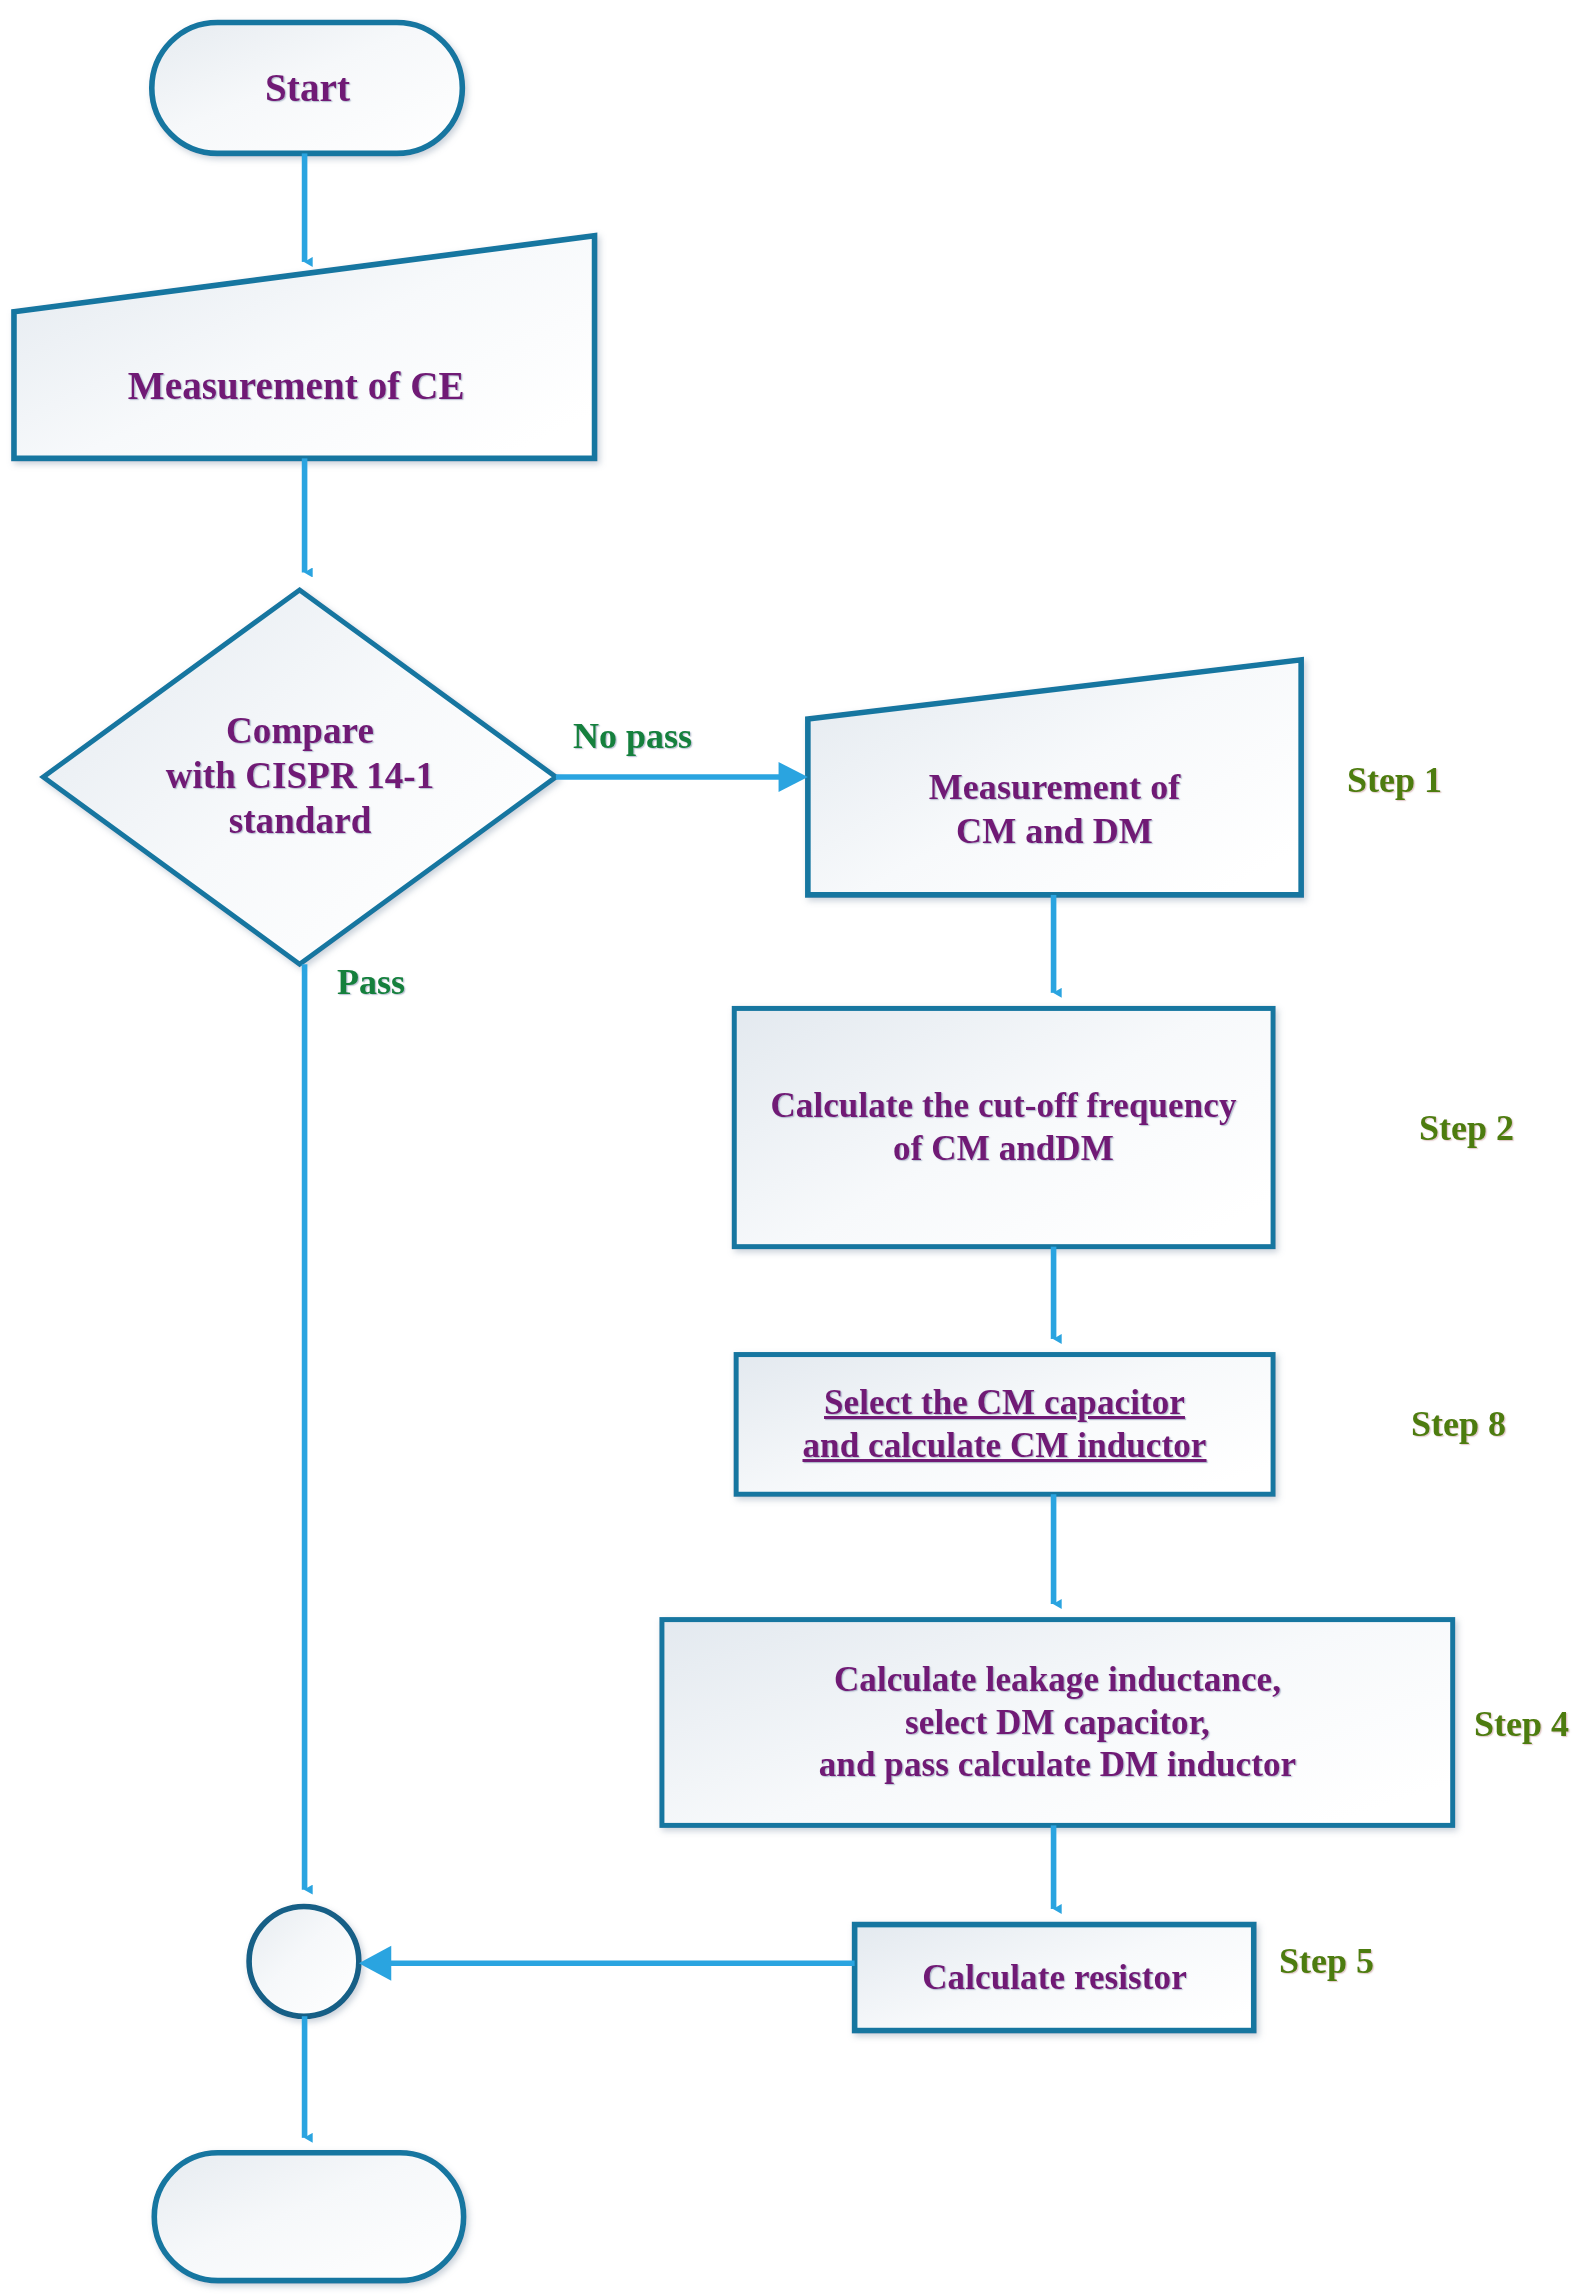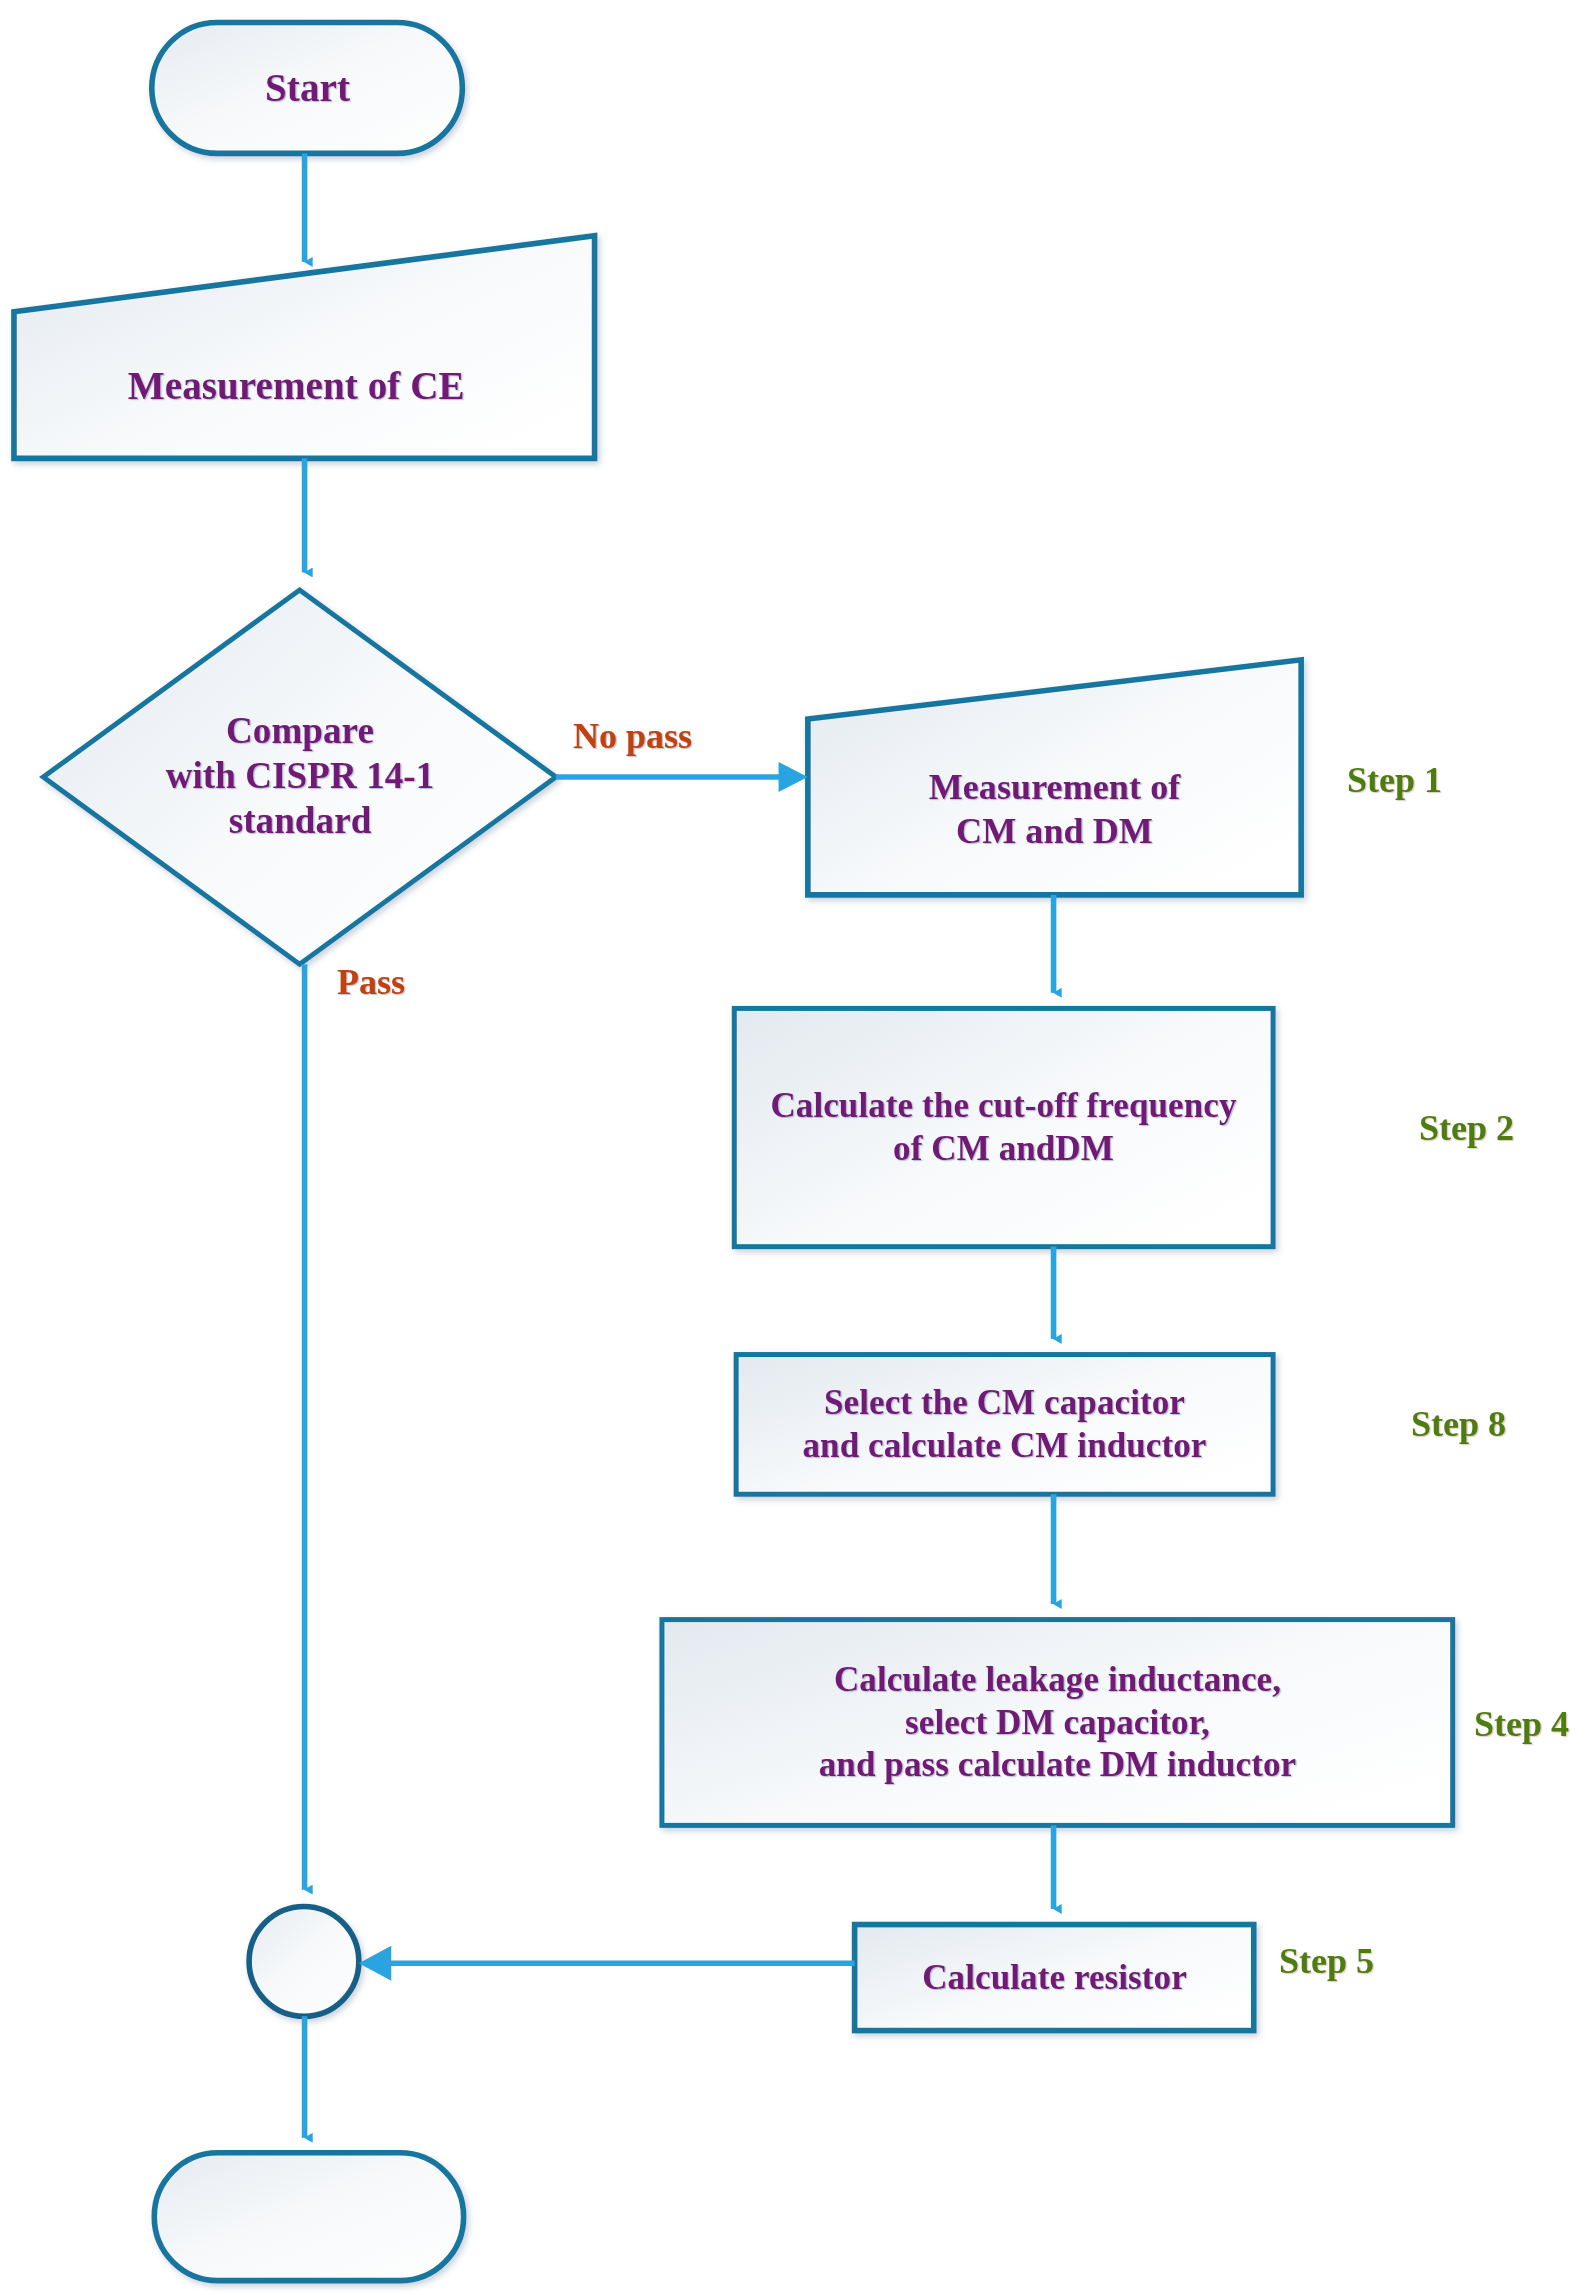--- a/index.html
+++ b/index.html
@@ -15,21 +15,21 @@
     font-weight:bold;
     text-align:center;
     line-height:1.22;
     letter-spacing:0.1px;
     text-shadow:1.2px 1.2px 1.2px rgba(120,135,165,.55);
     display:flex;align-items:center;justify-content:center;
     white-space:pre-line;
     pointer-events:none;
   }
   .edgelabel{
-    position:absolute;color:#c2410c;font-weight:bold;
+    position:absolute;color:#15803d;font-weight:bold;
     text-shadow:1.2px 1.2px 1.2px rgba(120,135,165,.55);
     white-space:nowrap;
   }
   .steplabel{
     position:absolute;color:#4d7c0f;font-weight:bold;
     text-shadow:1.2px 1.2px 1.2px rgba(190,140,140,.5);
     white-space:nowrap;
   }
 
   
@@ -117,21 +117,21 @@
   <div class="nodetext" style="left:94px;top:657px;width:412px;height:237px;font-size:37px;">Compare
 with CISPR 14-1
 standard</div>
 
   <div class="nodetext" style="left:811px;top:724px;width:487px;height:172px;font-size:36px;">Measurement of
 CM and DM</div>
 
   <div class="nodetext" style="left:734px;top:1009px;width:539px;height:238px;font-size:35px;">Calculate the cut-off frequency
 of CM andDM</div>
 
-  <div class="nodetext" style="left:736px;top:1355px;width:537px;height:140px;font-size:35px;">Select the CM capacitor
+  <div class="nodetext" style="left:736px;top:1355px;width:537px;height:140px;font-size:35px;text-decoration:underline;">Select the CM capacitor
 and calculate CM inductor</div>
 
   <div class="nodetext" style="left:662px;top:1620px;width:791px;height:206px;font-size:35px;">Calculate leakage inductance,
 select DM capacitor,
 and pass calculate DM inductor</div>
 
   <div class="nodetext" style="left:855px;top:1925px;width:399px;height:106px;font-size:35px;">Calculate resistor</div>
 
 
   <div class="edgelabel" style="left:573px;top:715px;font-size:36px;">No pass</div>

